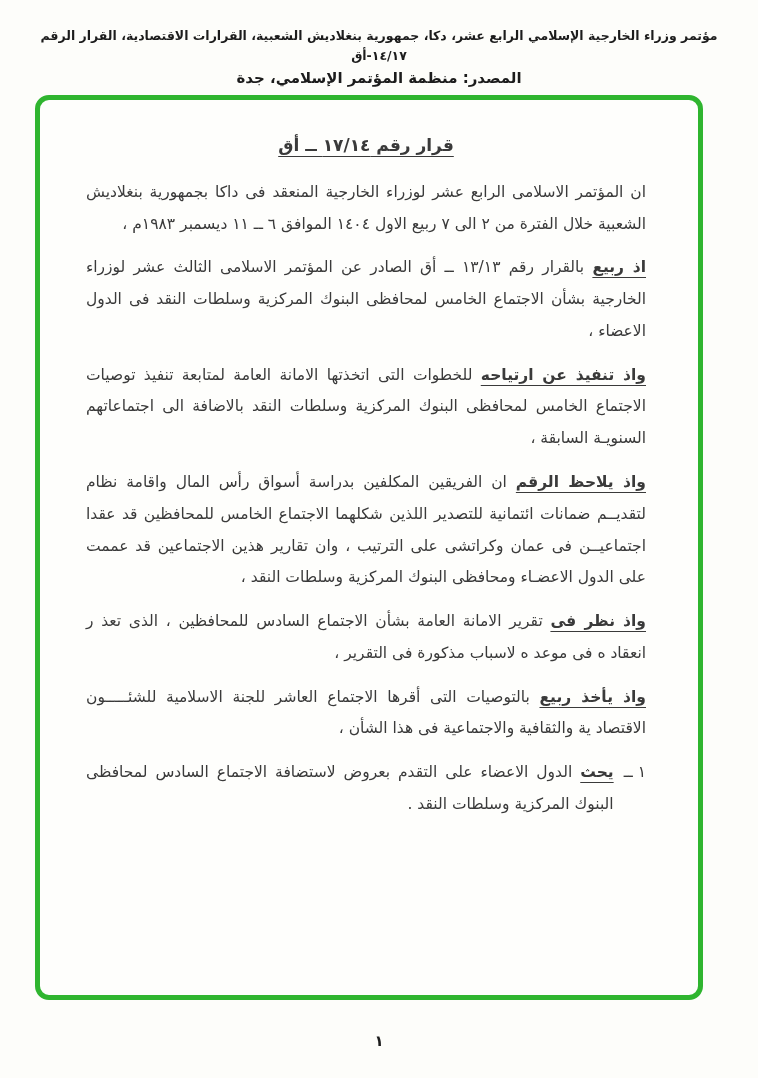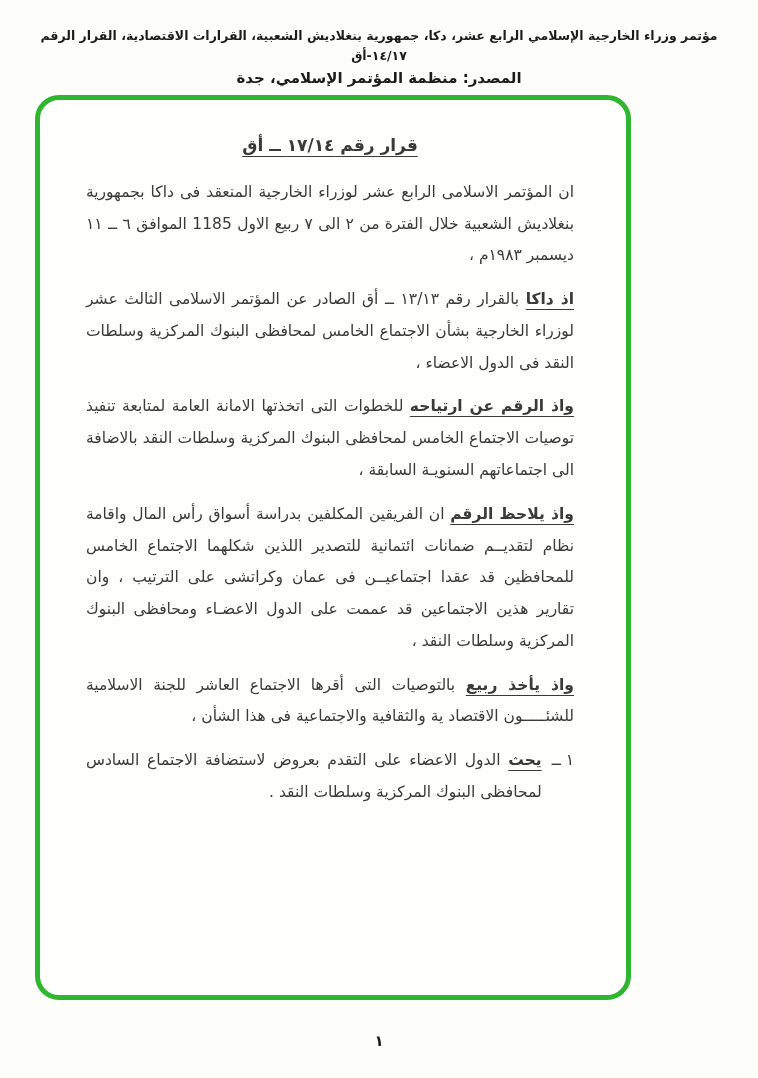--- a/index.html
+++ b/index.html
@@ -32,24 +32,24 @@
     line-height: 1.6;
   }
   .doc-header .line2 {
     font-size: 15px;
     line-height: 1.7;
   }
   .content-frame {
     position: absolute;
     top: 95px;
     left: 35px;
-    width: 596px;
+    width: 668px;
     height: 905px;
     border: 5px solid #2fb52f;
-    border-radius: 24px;
+    border-radius: 14px;
     box-sizing: border-box;
     background: #fefefc;
   }
   .content-inner {
     padding: 28px 52px 20px 46px;
     font-size: 15.5px;
     line-height: 2.05;
     color: #3a3a3a;
     letter-spacing: 0.2px;
   }
@@ -118,28 +118,29 @@
   </div>
 
   <div class="content-frame" style="border-color: rgb(47, 181, 47);">
     <div class="content-inner">
 
       <div class="res-title">
         <span>قرار رقم ١٧/١٤ ــ أق</span>
       </div>
 
 
-      <p class="para"><span class="lead"></span><span>ان المؤتمر الاسلامى الرابع عشر لوزراء الخارجية المنعقد فى داكا بجمهورية بنغلاديش الشعبية خلال الفترة من ٢ الى ٧ ربيع الاول 1185 الموافق ٦ ــ ١١ ديسمبر ١٩٨٣م ،</span></p>
+      <p class="para"><span class="lead"></span><span>ان المؤتمر الاسلامى الرابع عشر لوزراء الخارجية المنعقد فى داكا بجمهورية بنغلاديش الشعبية خلال الفترة من ٢ الى ٧ ربيع الاول ١٤٠٤ الموافق ٦ ــ ١١ ديسمبر ١٩٨٣م ،</span></p>
 
-      <p class="para"><span class="lead">اذ داكا</span><span> بالقرار رقم ١٣/١٣ ــ أق الصادر عن المؤتمر الاسلامى الثالث عشر لوزراء الخارجية بشأن الاجتماع الخامس لمحافظى البنوك المركزية وسلطات النقد فى الدول الاعضاء ،</span></p>
+      <p class="para"><span class="lead">اذ ربيع</span><span> بالقرار رقم ١٣/١٣ ــ أق الصادر عن المؤتمر الاسلامى الثالث عشر لوزراء الخارجية بشأن الاجتماع الخامس لمحافظى البنوك المركزية وسلطات النقد فى الدول الاعضاء ،</span></p>
 
-      <p class="para"><span class="lead">واذ الرقم عن ارتياحه</span><span> للخطوات التى اتخذتها الامانة العامة لمتابعة تنفيذ توصيات الاجتماع الخامس لمحافظى البنوك المركزية وسلطات النقد بالاضافة الى اجتماعاتهم السنويـة السابقة ،</span></p>
+      <p class="para"><span class="lead">واذ تنفيذ عن ارتياحه</span><span> للخطوات التى اتخذتها الامانة العامة لمتابعة تنفيذ توصيات الاجتماع الخامس لمحافظى البنوك المركزية وسلطات النقد بالاضافة الى اجتماعاتهم السنويـة السابقة ،</span></p>
 
       <p class="para"><span class="lead">واذ يلاحظ الرقم</span><span> ان الفريقين المكلفين بدراسة أسواق رأس المال واقامة نظام لتقديــم ضمانات ائتمانية للتصدير اللذين شكلهما الاجتماع الخامس للمحافظين قد عقدا اجتماعيــن فى عمان وكراتشى على الترتيب ، وان تقارير هذين الاجتماعين قد عممت على الدول الاعضـاء ومحافظى البنوك المركزية وسلطات النقد ،</span></p>
 
+      <p class="para"><span class="lead">واذ نظر فى</span><span> تقرير الامانة العامة بشأن الاجتماع السادس للمحافظين ، الذى تعذ ر انعقاد ه فى موعد ه لاسباب مذكورة فى التقرير ،</span></p>
 
       <p class="para"><span class="lead">واذ يأخذ ربيع</span><span> بالتوصيات التى أقرها الاجتماع العاشر للجنة الاسلامية للشئـــــون الاقتصاد ية والثقافية والاجتماعية فى هذا الشأن ،</span></p>
 
       <div class="operative">
         <span class="marker">١ ــ</span>
         <span class="body"><span class="lead">يحث</span><span> الدول الاعضاء على التقدم بعروض لاستضافة الاجتماع السادس لمحافظى البنوك المركزية وسلطات النقد .</span></span>
       </div>
 
     </div>
   </div>

